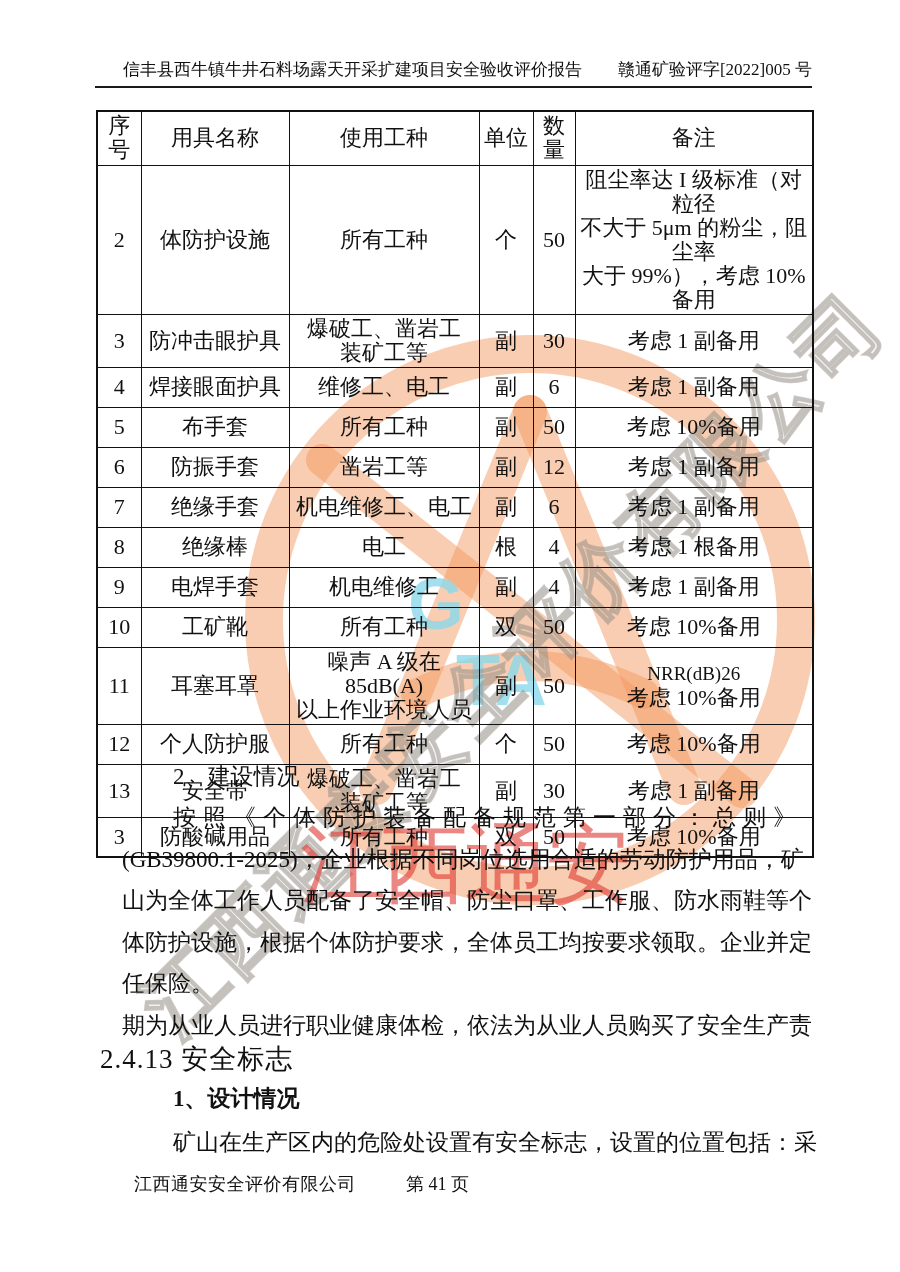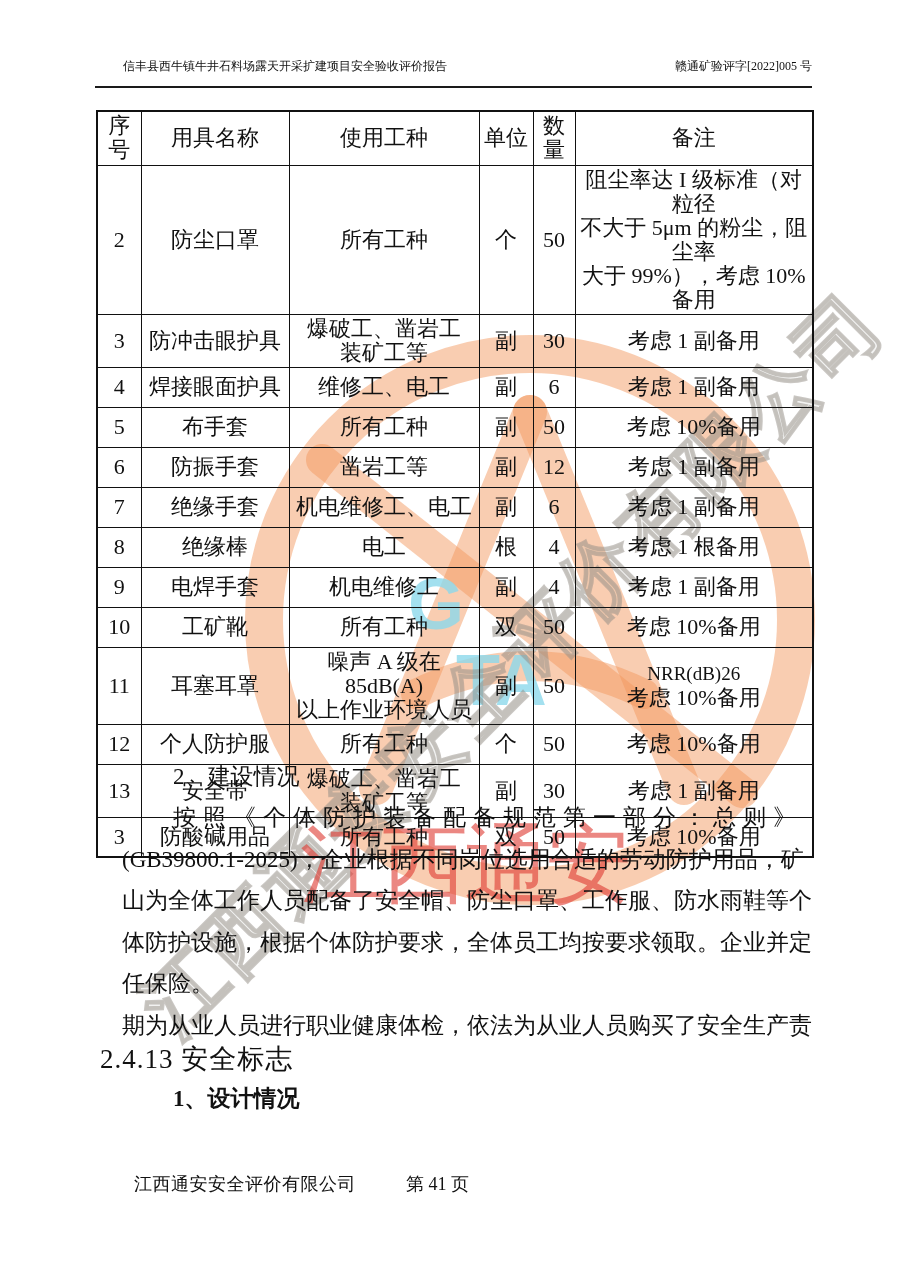--- a/index.html
+++ b/index.html
@@ -18,21 +18,21 @@
     letter-spacing:4px; white-space:nowrap; line-height:1;
     transform:rotate(-45deg); transform-origin:0 0;
     -webkit-text-stroke:2px rgba(150,144,136,0.50);
     color:rgba(150,144,136,0.12);
   }
   .wm-red{position:absolute; left:300px; top:822px; font-size:86px; line-height:1; letter-spacing:-4px; white-space:nowrap;}
   
   .content{position:absolute; inset:0; z-index:1;}
   .doc-header{
     position:absolute; left:123px; top:58px; width:689px;
-    display:flex; justify-content:space-between; font-size:12px; white-space:nowrap;
+    display:flex; justify-content:space-between; font-size:17px; white-space:nowrap;
   }
   .header-rule{position:absolute; left:95px; top:86px; width:717px; height:2px; background:#1a1a1a;}
   table.ppe{
     position:absolute; left:96px; top:110px; width:716px;
     border-collapse:collapse; table-layout:fixed;
     border:2.5px solid #111; font-size:22px;
   }
   table.ppe th, table.ppe td{
     border:1.5px solid #111; text-align:center; vertical-align:middle;
     line-height:24px; padding:2px 3px; font-weight:normal; overflow:hidden;
@@ -96,21 +96,21 @@
             <th>用具名称</th>
             <th>使用工种</th>
             <th>单位</th>
             <th>数<br>量</th>
             <th>备注</th>
           </tr>
       </thead>
       <tbody id="tbody">
           <tr class="h3">
             <td><span>2</span></td>
-            <td><span>防尘口罩</span></td>
+            <td><span>体防护设施</span></td>
             <td><span>所有工种</span></td>
             <td><span>个</span></td>
             <td><span>50</span></td>
             <td class="ra-left"><span>阻尘率达 I 级标准（对粒径</span><br><span>不大于 5μm 的粉尘，阻尘率</span><br><span>大于 99%），考虑 10%备用</span></td>
           </tr>
           <tr class="h2">
             <td><span>3</span></td>
             <td><span>防冲击眼护具</span></td>
             <td><span>爆破工、凿岩工</span><br><span>装矿工等</span></td>
             <td><span>副</span></td>
@@ -227,17 +227,18 @@
         <div class="line">
           <span>任保险。</span>
         </div>
         <div class="line">
           <span>期为从业人员进行职业健康体检，依法为从业人员购买了安全生产责</span>
         </div>
       </div>
 
     <div class="sec-heading">2.4.13 安全标志</div>
     <div class="sub-item">1、设计情况</div>
+    <div class="sec-para">矿山在生产区内的危险处设置有安全标志，设置的位置包括：采</div>
 
     <div class="footer-company">江西通安安全评价有限公司</div>
     <div class="footer-page">第 41 页</div>
   </div>
 </div>
 
 </body></html>

